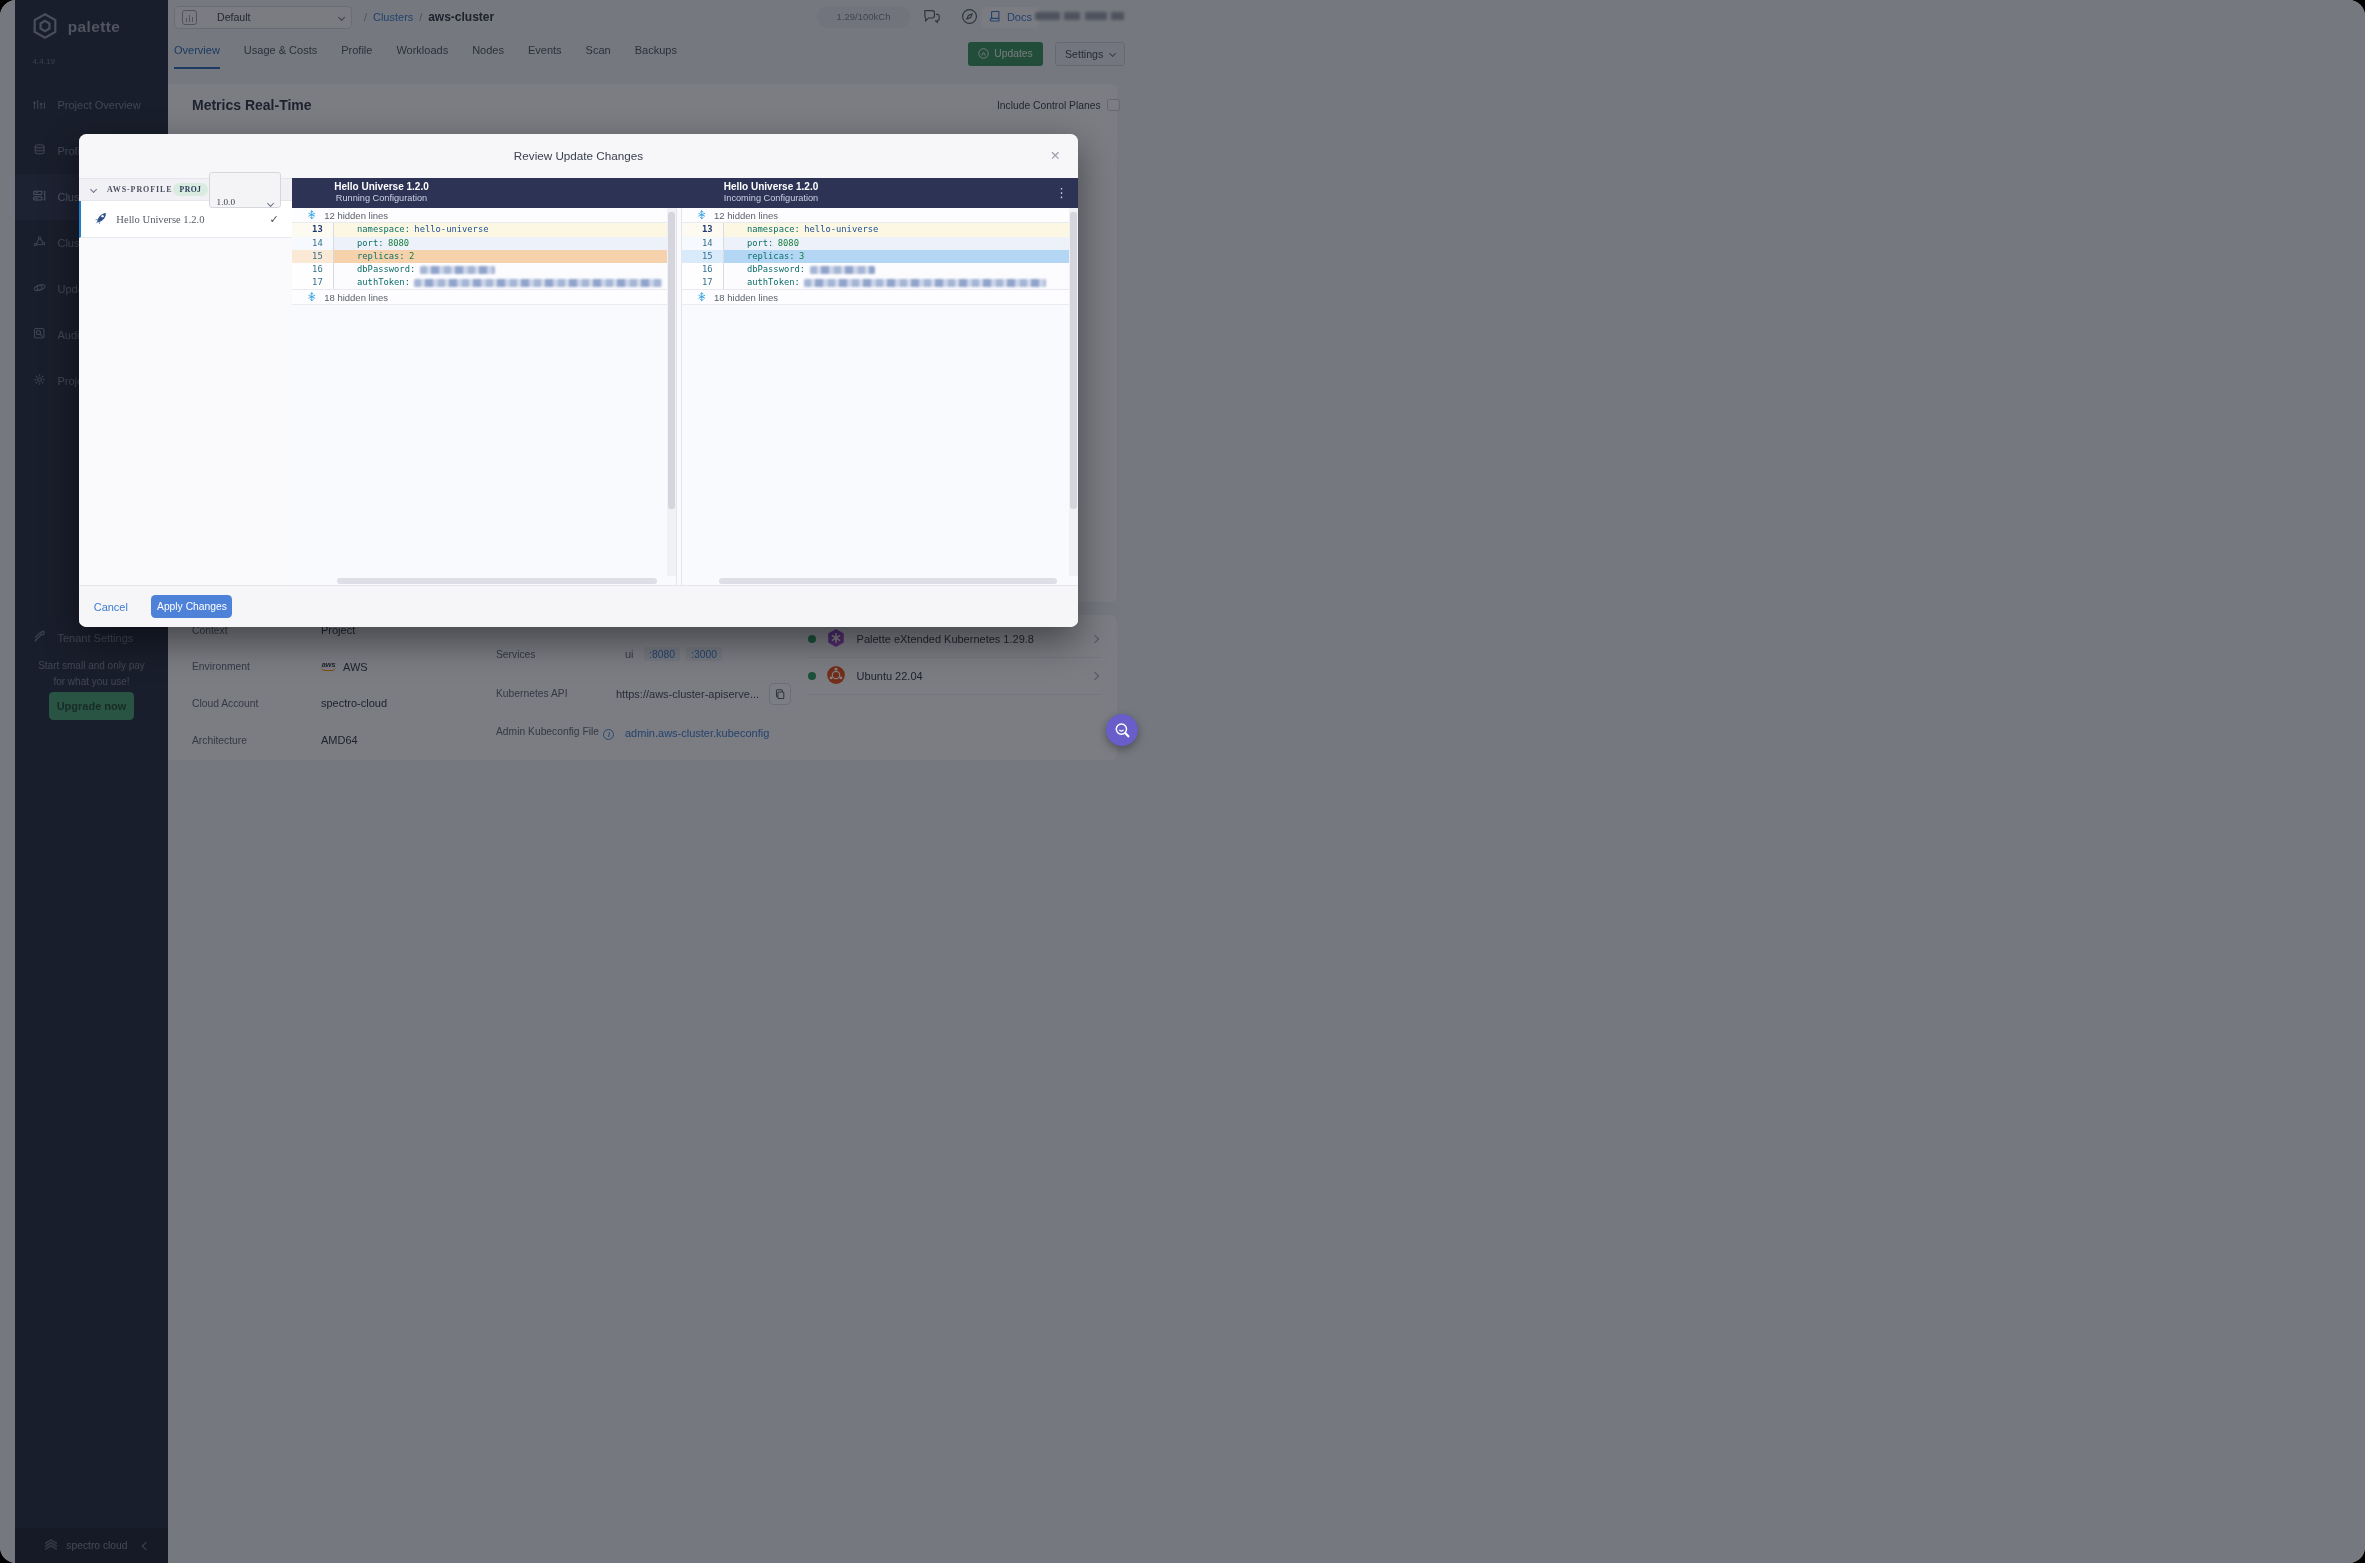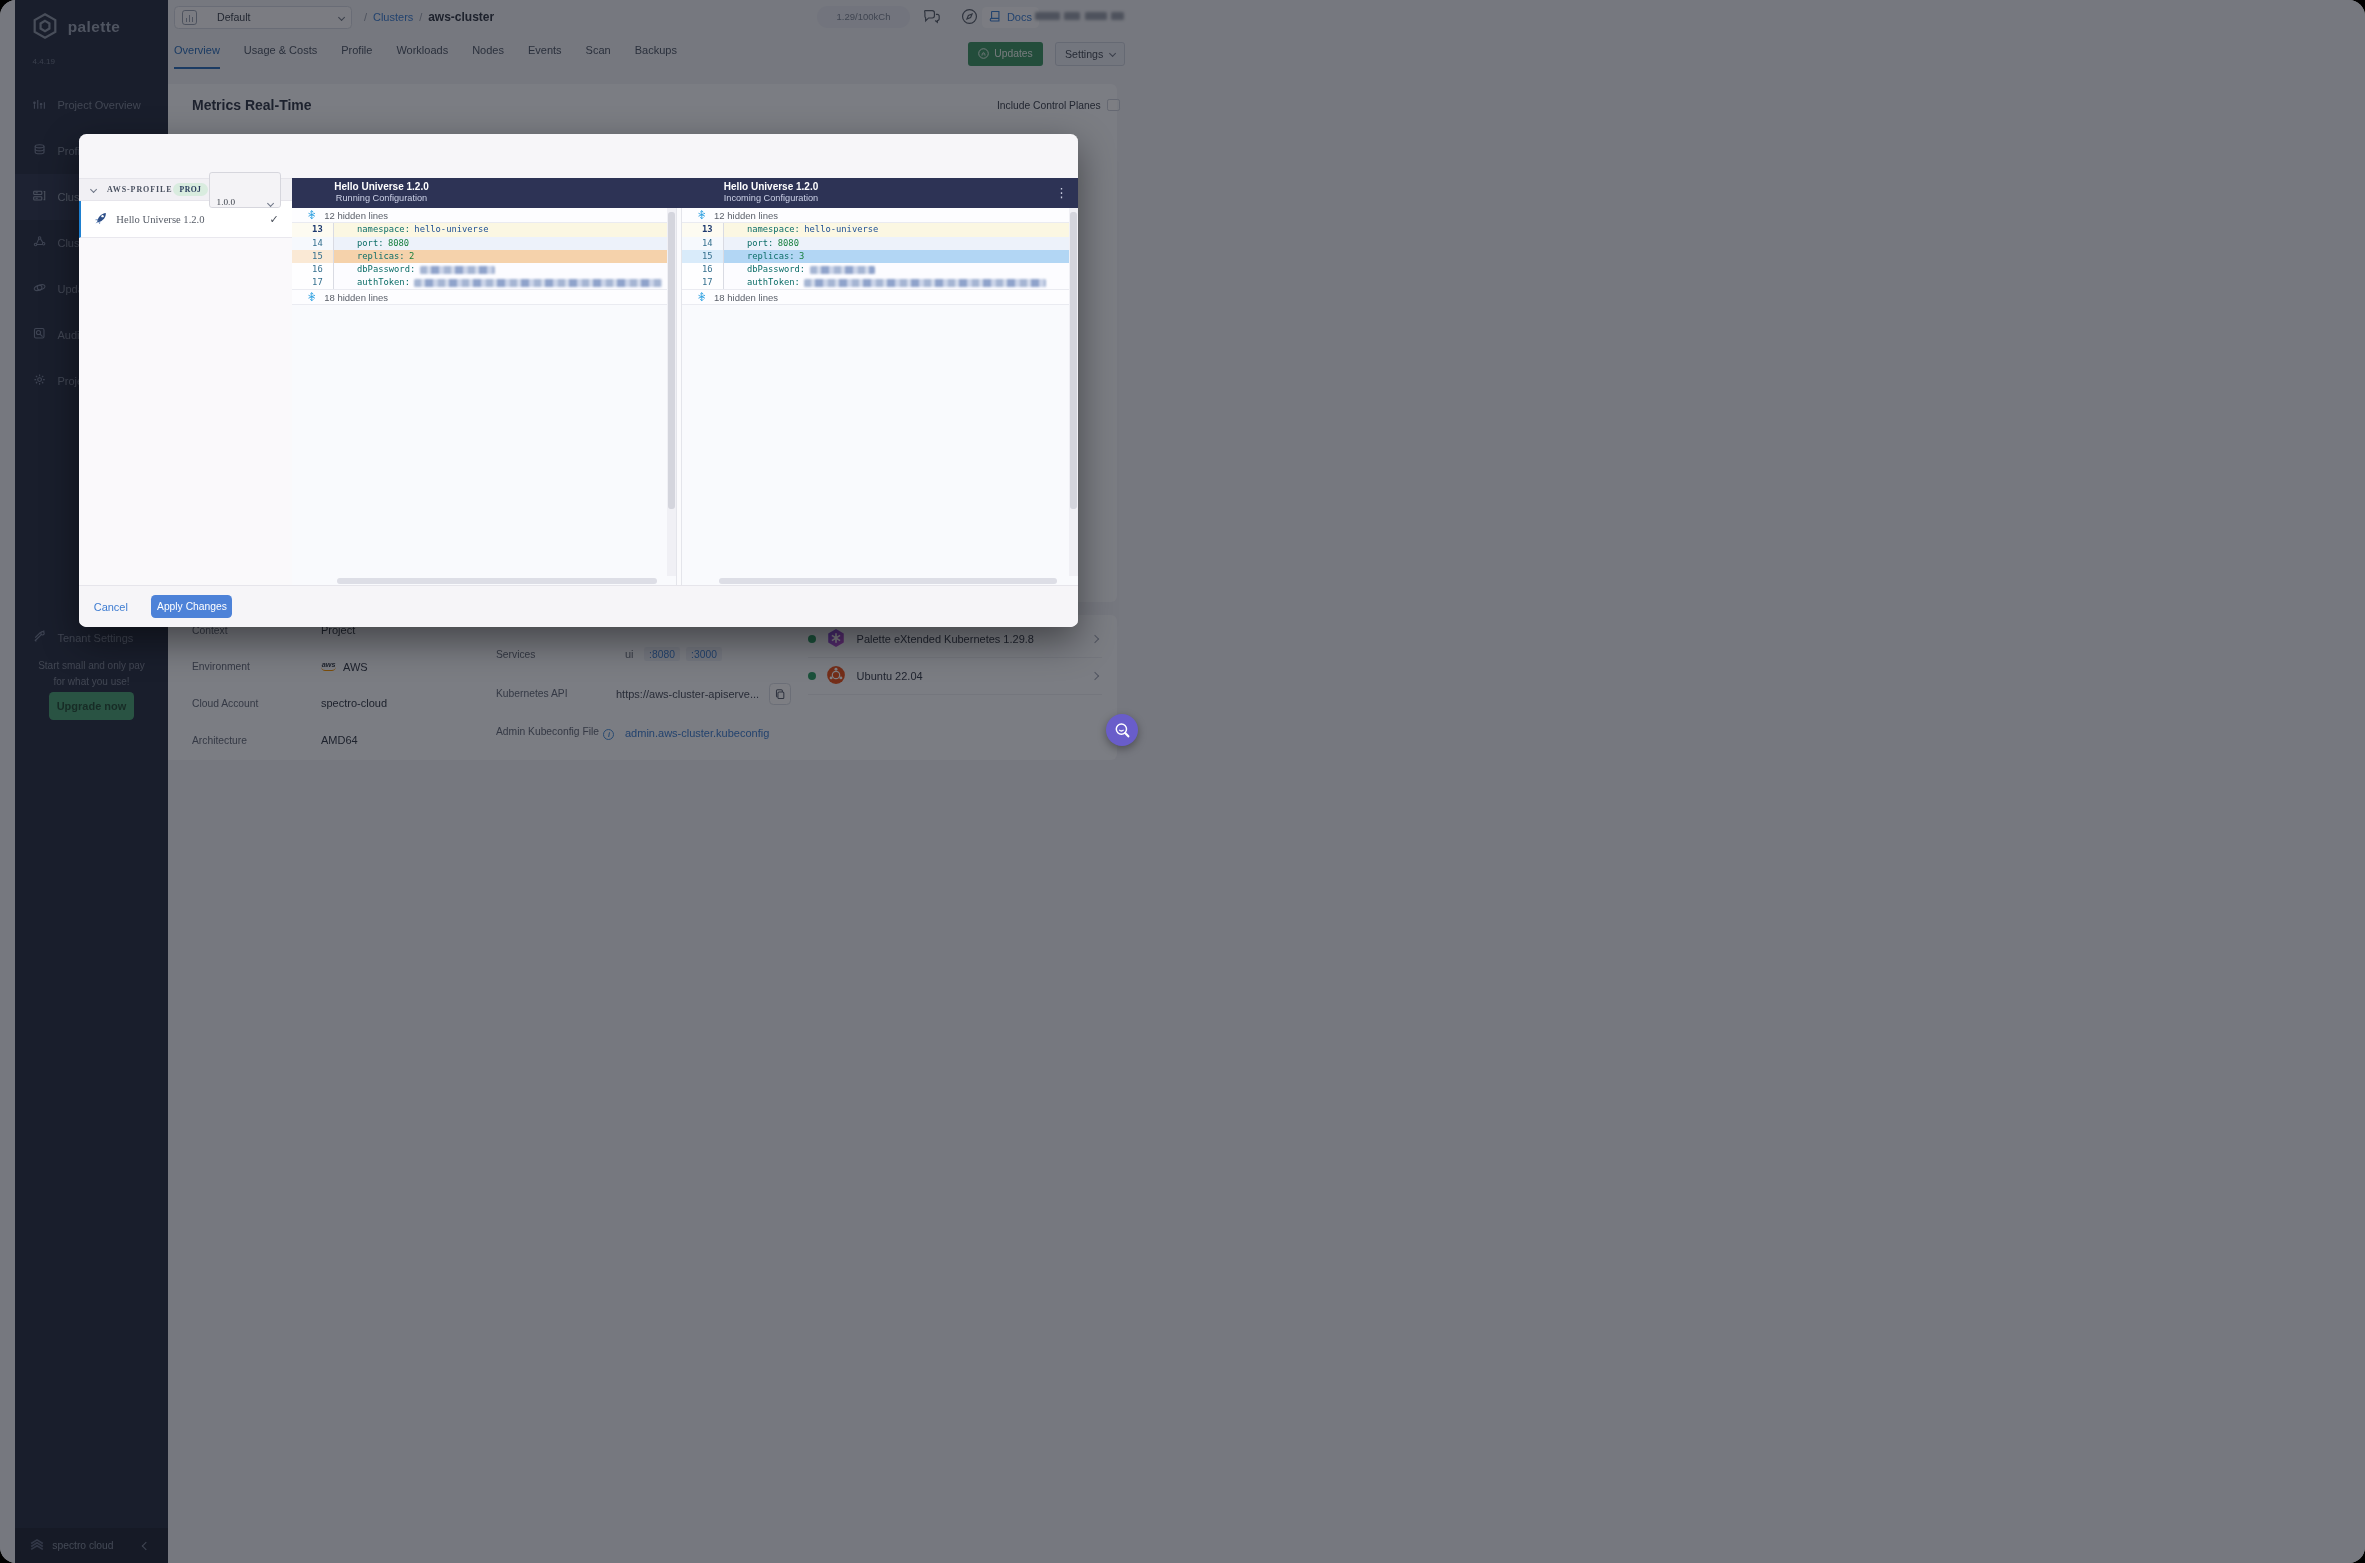--- a/index.html
+++ b/index.html
@@ -11,21 +11,21 @@
   .logo-row { position:absolute; top:11.7px; left:16px; display:flex; align-items:center; gap:8.8px; }
   .logo-name { font-size:15.4px; font-weight:600; color:#9aa3b5; letter-spacing:0.4px; }
   .version { position:absolute; top:57px; left:17.6px; font-size:8px; color:#6f798d; }
   .nav { position:absolute; top:82px; left:0; right:0; }
   .nav-item { height:46px; display:flex; align-items:center; gap:11.7px; padding-left:17.6px; color:#7d8699; font-size:11px; white-space:nowrap; }
   .nav-item.active { background:#323c54; color:#97a0b3; }
   .nav-item .lbl { overflow:hidden; }
   .tenant-item { position:absolute; top:617px; left:0; right:0; height:41px; display:flex; align-items:center; gap:11.7px; padding-left:17.6px; color:#7d8699; font-size:11px; white-space:nowrap; }
   .promo { position:absolute; top:658px; left:0; width:153px; text-align:center; color:#7e8698; font-size:10px; line-height:1.55; }
   .upgrade-btn { position:absolute; top:692px; left:34px; width:85px; height:28px; border-radius:4.4px; background:#4da278; color:#27513c; font-size:11px; font-weight:600; display:flex; align-items:center; justify-content:center; }
-  .side-footer { position:absolute; bottom:0; left:0; right:0; height:35px; background:#242b3c; display:flex; align-items:center; padding-left:14px; gap:7.3px; }
+  .side-footer { position:absolute; bottom:0; left:0; right:0; height:35px; background:#242b3c; display:flex; align-items:center; padding-left:28px; gap:7.3px; }
   .side-footer .sf-name { color:#848d9e; font-size:10.3px; }
   .collapse { position:absolute; right:19px; width:5.9px; height:5.9px; border-left:1.5px solid #7d8699; border-bottom:1.5px solid #7d8699; transform:rotate(45deg); }
   .ic { flex:0 0 auto; }
 
   
   .default-box { position:absolute; left:174px; top:5.9px; width:178px; height:23px; border:0.7px solid #d2d6e1; border-radius:4.4px; background:rgba(255,255,255,.55); display:flex; align-items:center; padding:0 7.3px; gap:20px; }
   .default-box .dtext { font-size:10.6px; color:#3f4654; flex:1; }
   .mini-chart { width:14.7px; height:14.7px; border:1px solid #9aa2b2; border-radius:2.9px; display:flex; align-items:flex-end; justify-content:center; gap:1.5px; padding:2.2px; }
   .mini-chart i { display:block; width:1.5px; background:#9aa2b2; }
   .breadcrumb { position:absolute; left:364px; top:10.3px; font-size:11px; color:#99a0ae; display:flex; gap:5.9px; align-items:baseline; }
@@ -334,20 +334,24 @@
             <circle cx="20.1" cy="17.4" r="2" fill="#fff"></circle>
           </svg></span>
       <span class="pack-name">Ubuntu 22.04</span>
       <span class="pk-chev"></span>
     </div>
   </div>
 
   <div class="overlay"></div>
 
   <div class="modal">
+    <div class="m-titlebar">
+      <div class="m-title">Review Update Changes</div>
+      <div class="m-close">✕</div>
+    </div>
 
     <div class="m-body">
 
       <div class="profiles-pane">
         <div class="selector-row">
           <span class="chev sel-chev"></span>
           <span class="sel-name">AWS-PROFILE</span>
           <span class="scope-pill">PROJ</span>
           <div class="ver-select">
             <span>1.0.0</span>

